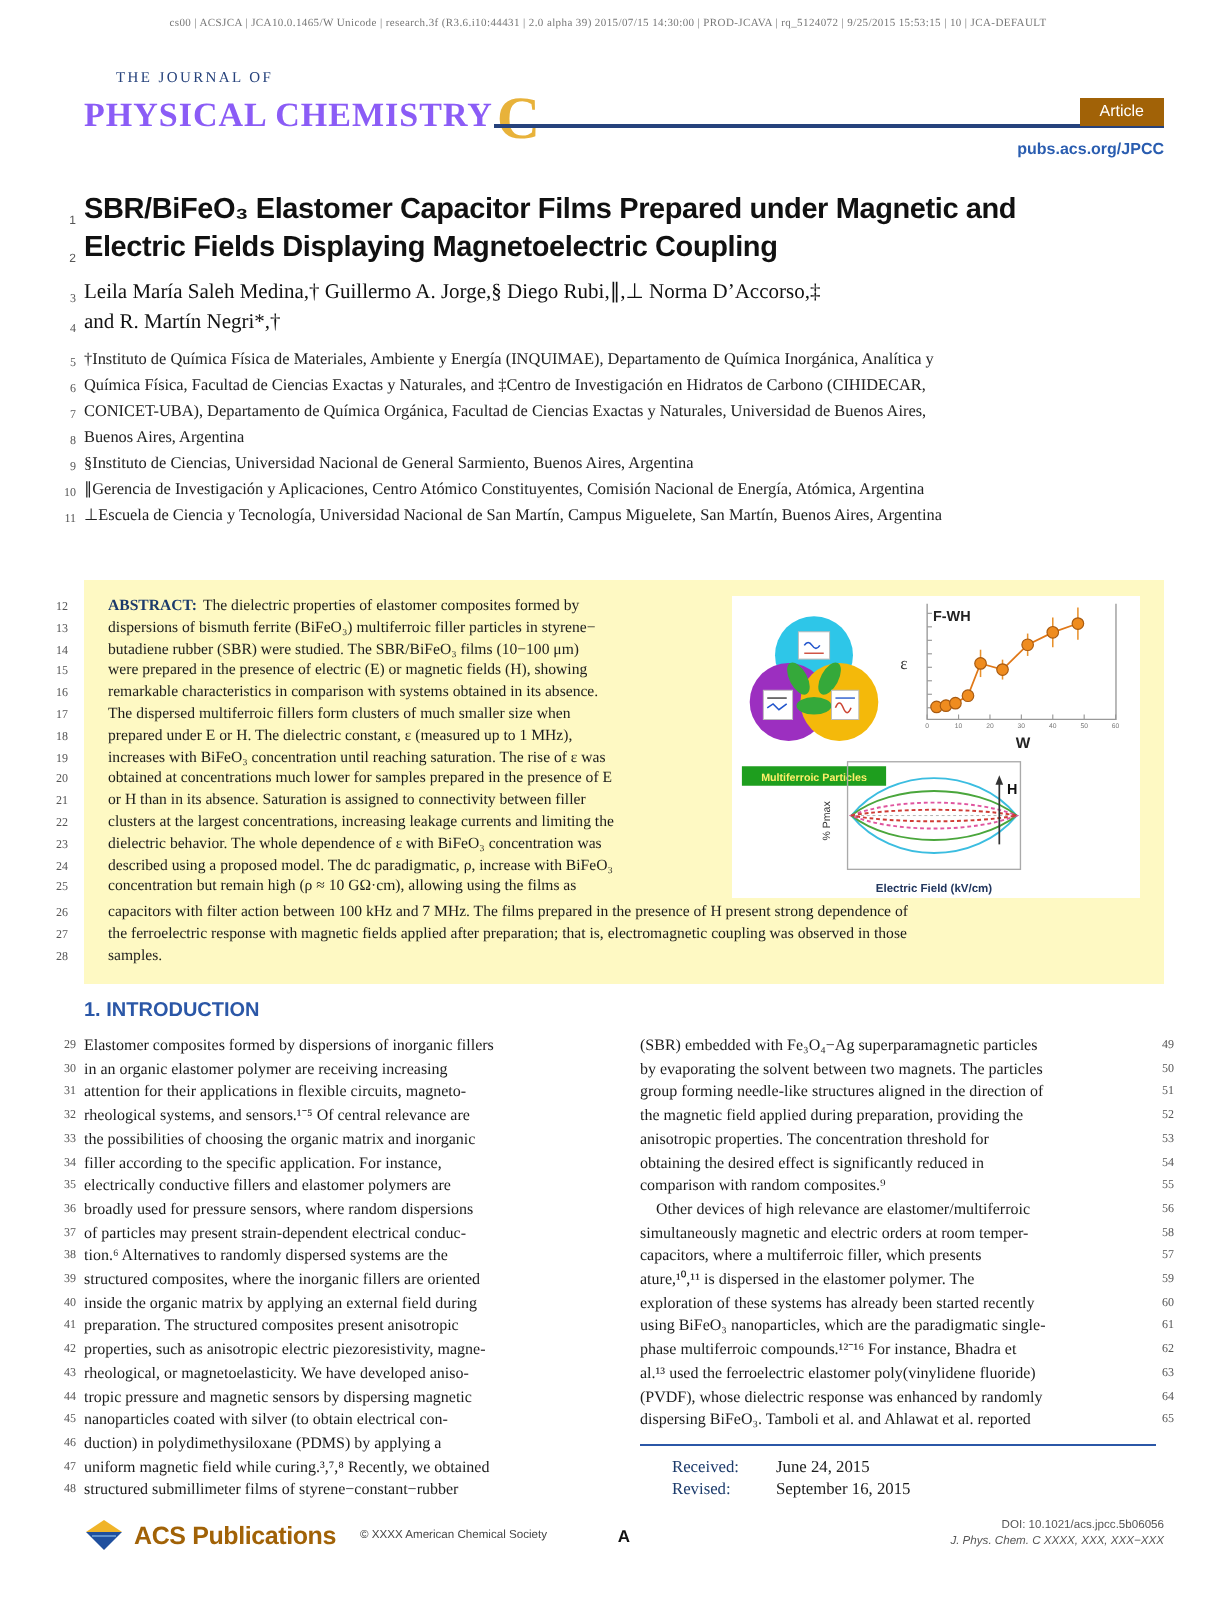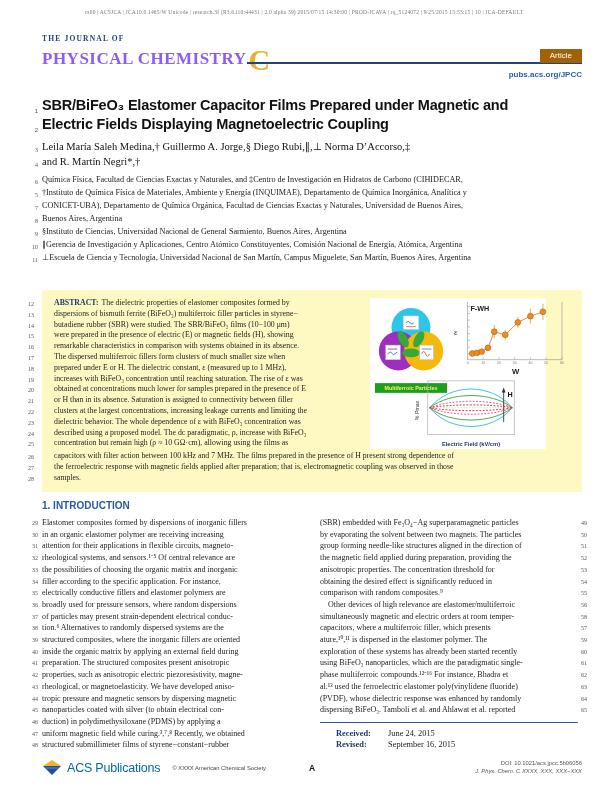--- a/index.html
+++ b/index.html
@@ -5,21 +5,21 @@
   html,body{margin:0;padding:0;background:#fff;}
   .page{position:relative;width:608px;height:800px;background:#fff;overflow:hidden;
         font-family:"Liberation Serif",serif;color:#1c1c1c;}
 
   
   .proof-header{position:absolute;top:9px;left:0;right:0;text-align:center;
     font-size:5.5px;color:#777;letter-spacing:.2px;}
 
   
   .masthead{position:absolute;top:34px;left:42px;width:540px;height:54px;}
-  .mast-line1{font-weight:bold;color:#26427c;font-size:7.5px;letter-spacing:1.2px;}
+  .mast-line1{font-weight:normal;color:#26427c;font-size:7.5px;letter-spacing:1.2px;margin-left:16px;}
   .mast-line2{font-weight:bold;color:#8b5cf6;font-size:17px;letter-spacing:.5px;display:inline-block;}
   .mast-c{color:#e8b23a;font-size:30px;font-weight:bold;vertical-align:-6px;margin-left:2px;}
   .mast-rule{position:absolute;left:205px;right:0;top:28px;height:2px;background:#26427c;}
   .article-badge{position:absolute;right:0;top:15px;background:#a16207;color:#fff;
     font-family:"Liberation Sans",sans-serif;font-size:8px;padding:2px 10px 3px;}
   .mast-link{position:absolute;right:0;top:36px;font-family:"Liberation Sans",sans-serif;
     font-weight:bold;font-size:8px;color:#2a5db0;text-decoration:none;cursor:pointer;}
 
   
   .tline{position:relative;white-space:nowrap;}
@@ -44,40 +44,40 @@
   .abstract-box{position:absolute;top:290px;left:42px;width:540px;background:#fef9c3;
     padding:8px 12px 8px 12px;box-sizing:border-box;}
   .abs-top{display:flex;}
   .abs-left{width:307px;font-size:7.8px;line-height:10.8px;}
   .abs-bottom{font-size:7.8px;line-height:10.8px;margin-top:2px;}
   .abstract-box .ln{left:-33px;}
   .abs-h{font-weight:bold;color:#1b3a6b;}
   .abs-h:not(:empty){margin-right:3px;}
 
   
-  .ga-figure{flex:none;width:176px;height:151px;background:#fff;margin-left:9px;position:relative;}
+  .ga-figure{flex:none;width:204px;height:151px;background:#fff;margin-left:9px;position:relative;}
   .ga-venn{position:absolute;left:3px;top:5px;}
   .ga-scatter{position:absolute;left:78px;top:0;}
   .ga-loops{position:absolute;left:42px;top:80px;}
 
   
   .intro-heading{position:absolute;top:500px;left:42px;
     font-family:"Liberation Sans",sans-serif;font-weight:bold;font-size:10px;color:#2b57a7;}
   .columns{position:absolute;top:517px;left:42px;width:536px;display:flex;gap:20px;}
   .col{width:258px;font-size:8px;line-height:11.7px;text-align:left;}
 
   
   .received-box{margin-top:6px;border-top:1.5px solid #2b57a7;padding-top:5px;font-size:8.4px;line-height:11.5px;}
-  .rcv-label{display:inline-block;width:52px;font-weight:bold;color:#1b3a6b;padding-left:16px;}
+  .rcv-label{display:inline-block;width:52px;font-weight:normal;color:#1b3a6b;padding-left:16px;}
 
   
   .footer{position:absolute;top:760px;left:42px;width:540px;display:flex;align-items:center;}
   .footer-logo{display:flex;align-items:center;gap:5px;}
-  .footer-logo-text{font-family:"Liberation Sans",sans-serif;font-weight:normal;
-    font-size:12.5px;color:#0369a1;letter-spacing:-.2px;}
+  .footer-logo-text{font-family:"Liberation Sans",sans-serif;font-weight:bold;
+    font-size:12.5px;color:#a16207;letter-spacing:-.2px;}
   .footer-copy{font-family:"Liberation Sans",sans-serif;font-size:5.8px;color:#444;margin-left:12px;}
   .footer-page{position:absolute;left:50%;transform:translateX(-50%);
     font-family:"Liberation Sans",sans-serif;font-weight:bold;font-size:8.5px;color:#111;}
   .footer-doi{margin-left:auto;text-align:right;font-family:"Liberation Sans",sans-serif;
     font-size:5.8px;color:#555;line-height:7.5px;}
   .footer-cite{font-style:italic;}
 </style>
 </head>
 <body>
 
@@ -107,22 +107,22 @@
     <div>
 
     <div class="tline"><span class="ln">3</span><span>Leila María Saleh Medina,† Guillermo A. Jorge,§ Diego Rubi,∥,⊥ Norma D’Accorso,‡</span></div>
         <div class="tline"><span class="ln">4</span><span>and R. Martín Negri*,†</span></div>
       </div>
   </div>
 
   <div class="affil-block">
     <div>
 
-    <div class="tline"><span class="ln">6</span><span>Química Física, Facultad de Ciencias Exactas y Naturales, and ‡Centro de Investigación en Hidratos de Carbono (CIHIDECAR,</span></div>
-        <div class="tline"><span class="ln">5</span><span>†Instituto de Química Física de Materiales, Ambiente y Energía (INQUIMAE), Departamento de Química Inorgánica, Analítica y</span></div>
+    <div class="tline"><span class="ln">5</span><span>†Instituto de Química Física de Materiales, Ambiente y Energía (INQUIMAE), Departamento de Química Inorgánica, Analítica y</span></div>
+        <div class="tline"><span class="ln">6</span><span>Química Física, Facultad de Ciencias Exactas y Naturales, and ‡Centro de Investigación en Hidratos de Carbono (CIHIDECAR,</span></div>
         <div class="tline"><span class="ln">7</span><span>CONICET-UBA), Departamento de Química Orgánica, Facultad de Ciencias Exactas y Naturales, Universidad de Buenos Aires,</span></div>
         <div class="tline"><span class="ln">8</span><span>Buenos Aires, Argentina</span></div>
         <div class="tline"><span class="ln">9</span><span>§Instituto de Ciencias, Universidad Nacional de General Sarmiento, Buenos Aires, Argentina</span></div>
         <div class="tline"><span class="ln">10</span><span>∥Gerencia de Investigación y Aplicaciones, Centro Atómico Constituyentes, Comisión Nacional de Energía, Atómica, Argentina</span></div>
         <div class="tline"><span class="ln">11</span><span>⊥Escuela de Ciencia y Tecnología, Universidad Nacional de San Martín, Campus Miguelete, San Martín, Buenos Aires, Argentina</span></div>
       </div>
   </div>
 
   <div class="abstract-box">
     <div class="abs-top">

